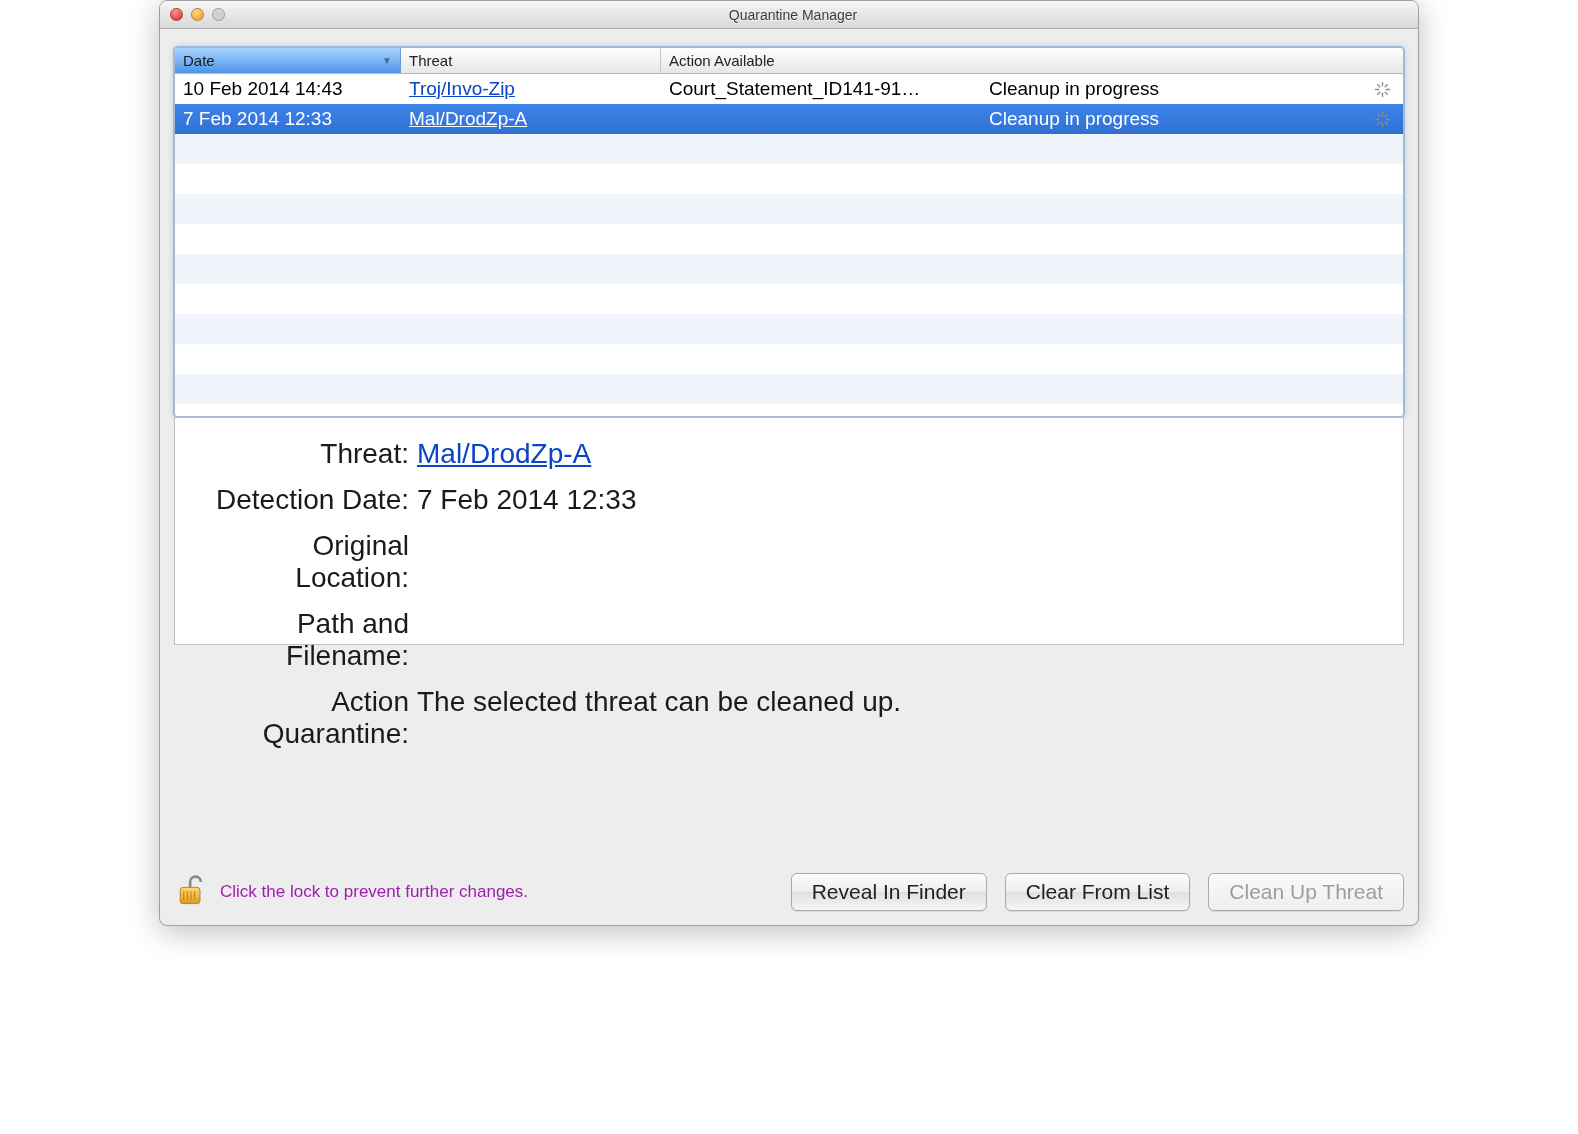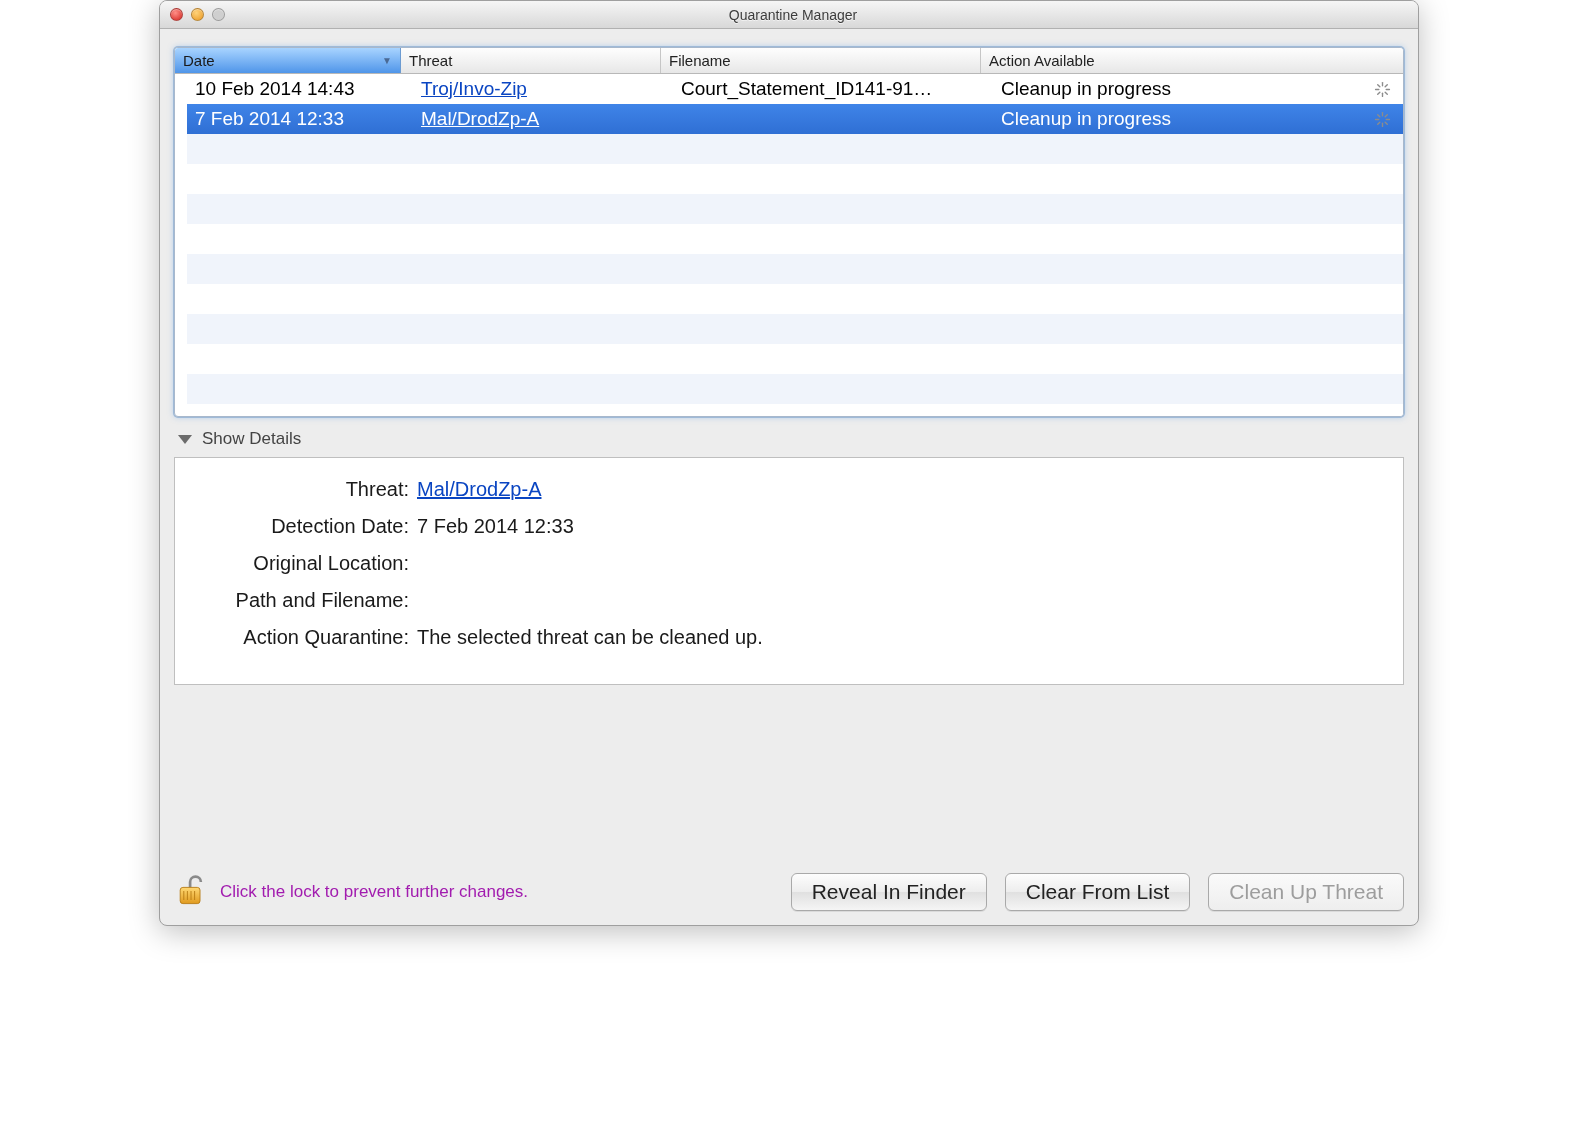--- a/index.html
+++ b/index.html
@@ -109,21 +109,20 @@
 
   .tbody {
     flex: 1;
     overflow: hidden;
   }
   .row {
     display: flex;
     height: 30px;
     align-items: center;
     font-size: 19px;
-    margin-left: 12px;
   }
   .row:nth-child(odd)  { background: #ffffff; }
   .row:nth-child(even) { background: #f0f4fb; }
   .row .cell {
     padding: 0 8px;
     white-space: nowrap;
     overflow: hidden;
     text-overflow: ellipsis;
   }
   .row .cell.link { color: #0a45c2; text-decoration: underline; cursor: pointer; }
@@ -167,21 +166,21 @@
   
   .details-panel {
     border: 1px solid #bfbfbf;
     background: #fff;
     height: 228px;
     padding: 20px 22px;
   }
   .kv {
     display: flex;
     margin-bottom: 14px;
-    font-size: 20px;
+    font-size: 28px;
     color: #1a1a1a;
     justify-content: center;
   }
   .kv .k {
     width: 220px;
     text-align: right;
     padding-right: 8px;
   }
   .kv .v { flex: 1; }
   .kv .v.link { color: #0a45c2; text-decoration: underline; cursor: pointer; }
@@ -242,23 +241,20 @@
   <div class="content">
 
     <div class="table-panel">
       <div class="thead">
         <div class="th col-date sorted">
           <span>Date</span>
           <span class="sort-triangle">▼</span>
         </div>
         <div class="th col-threat">
           <span>Threat</span>
-        </div>
-        <div class="th col-filename">
-          <span>Filename</span>
         </div>
         <div class="th col-action">
           <span>Action Available</span>
         </div>
       </div>
 
       <div class="tbody">
 
         <div class="row">
           <div class="cell c-date">10 Feb 2014 14:43</div>
@@ -340,24 +336,20 @@
           <div class="row empty">
               <div class="cell"></div>
             </div>
           <div class="row empty">
               <div class="cell"></div>
             </div>
         </div>
       </div>
     </div>
 
-    <div class="disclosure">
-      <div class="tri"></div>
-      <span>Show Details</span>
-    </div>
 
     <div class="details-panel">
       <div class="kv">
         <div class="k">Threat:</div>
         <div class="v link">Mal/DrodZp-A</div>
       </div>
       <div class="kv">
         <div class="k">Detection Date:</div>
         <div class="v">7 Feb 2014 12:33</div>
       </div>

